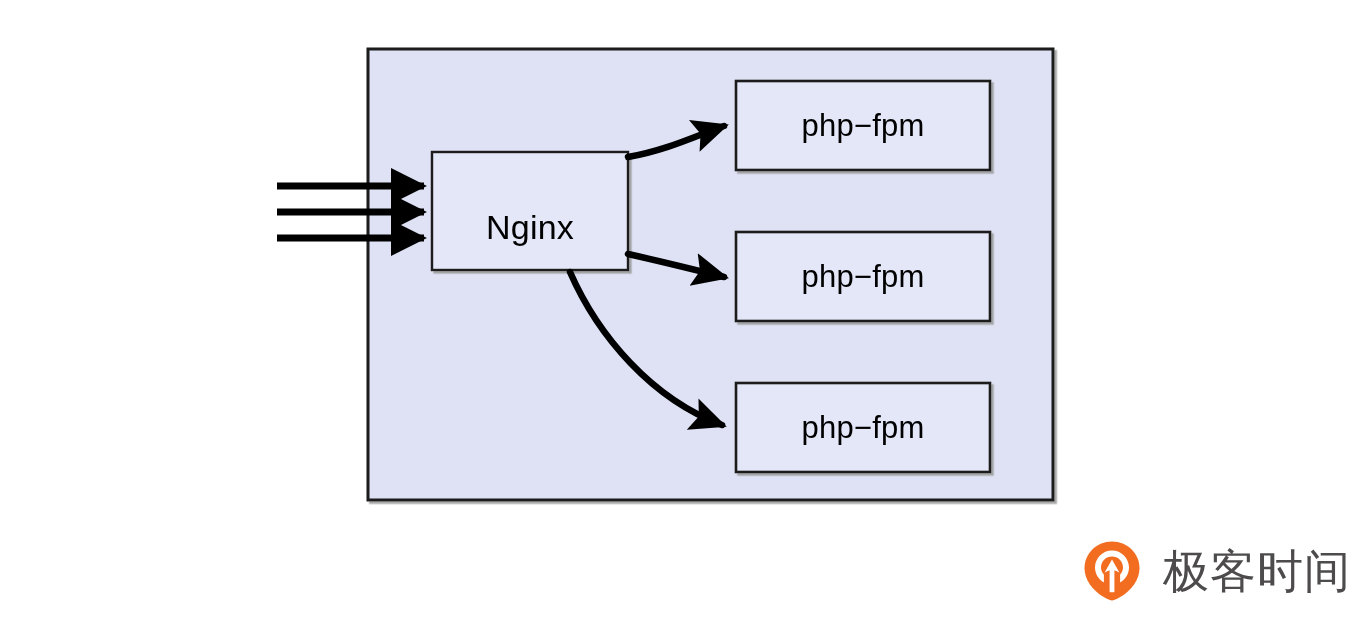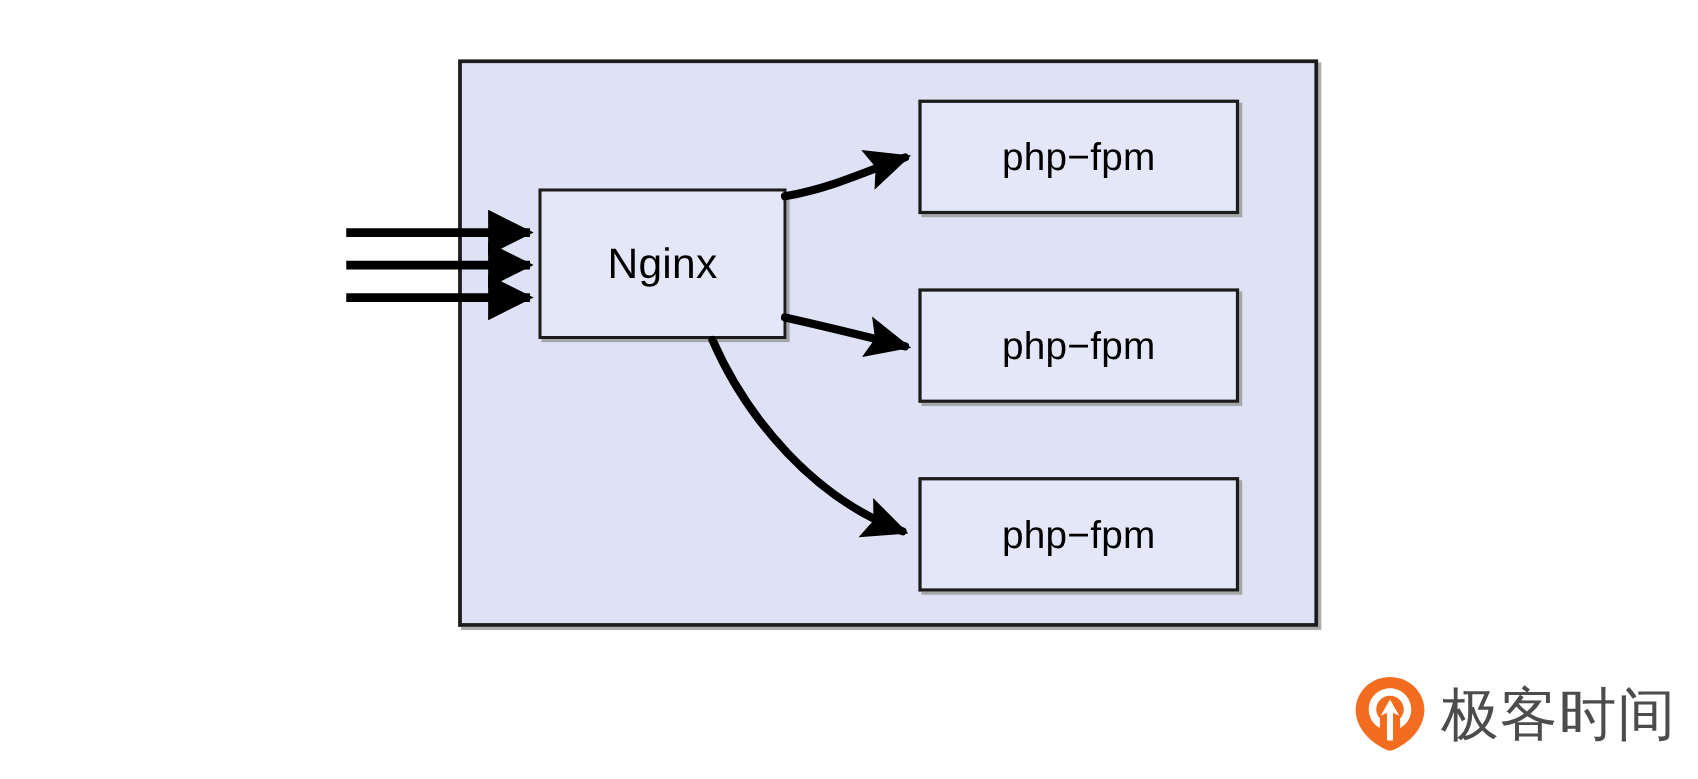--- a/index.html
+++ b/index.html
@@ -26,21 +26,21 @@
     display: flex;
     align-items: center;
     justify-content: center;
     color: #000000;
     pointer-events: none;
     white-space: nowrap;
     text-align: center;
   }
   .label-nginx {
     left: 432px;
-    top: 152px;
+    top: 168px;
     width: 196px;
     height: 118px;
     font-size: 34px;
     letter-spacing: 0.2px;
   }
   .label-fpm {
     left: 736px;
     width: 254px;
     height: 89px;
     font-size: 31px;
@@ -51,21 +51,21 @@
   .label-fpm-3 { top: 383px; }
 
   #watermark {
     position: absolute;
     left: 1083px;
     top: 536px;
     width: 258px;
     height: 70px;
     display: flex;
     align-items: center;
-    gap: 12px;
+    gap: 22px;
   }
   #watermark-text {
     font-size: 46px;
     line-height: 1;
     color: #4d4b4b;
     font-family: "DejaVu Sans", "Liberation Sans", sans-serif;
     font-weight: 500;
     letter-spacing: 1px;
     white-space: nowrap;
   }

